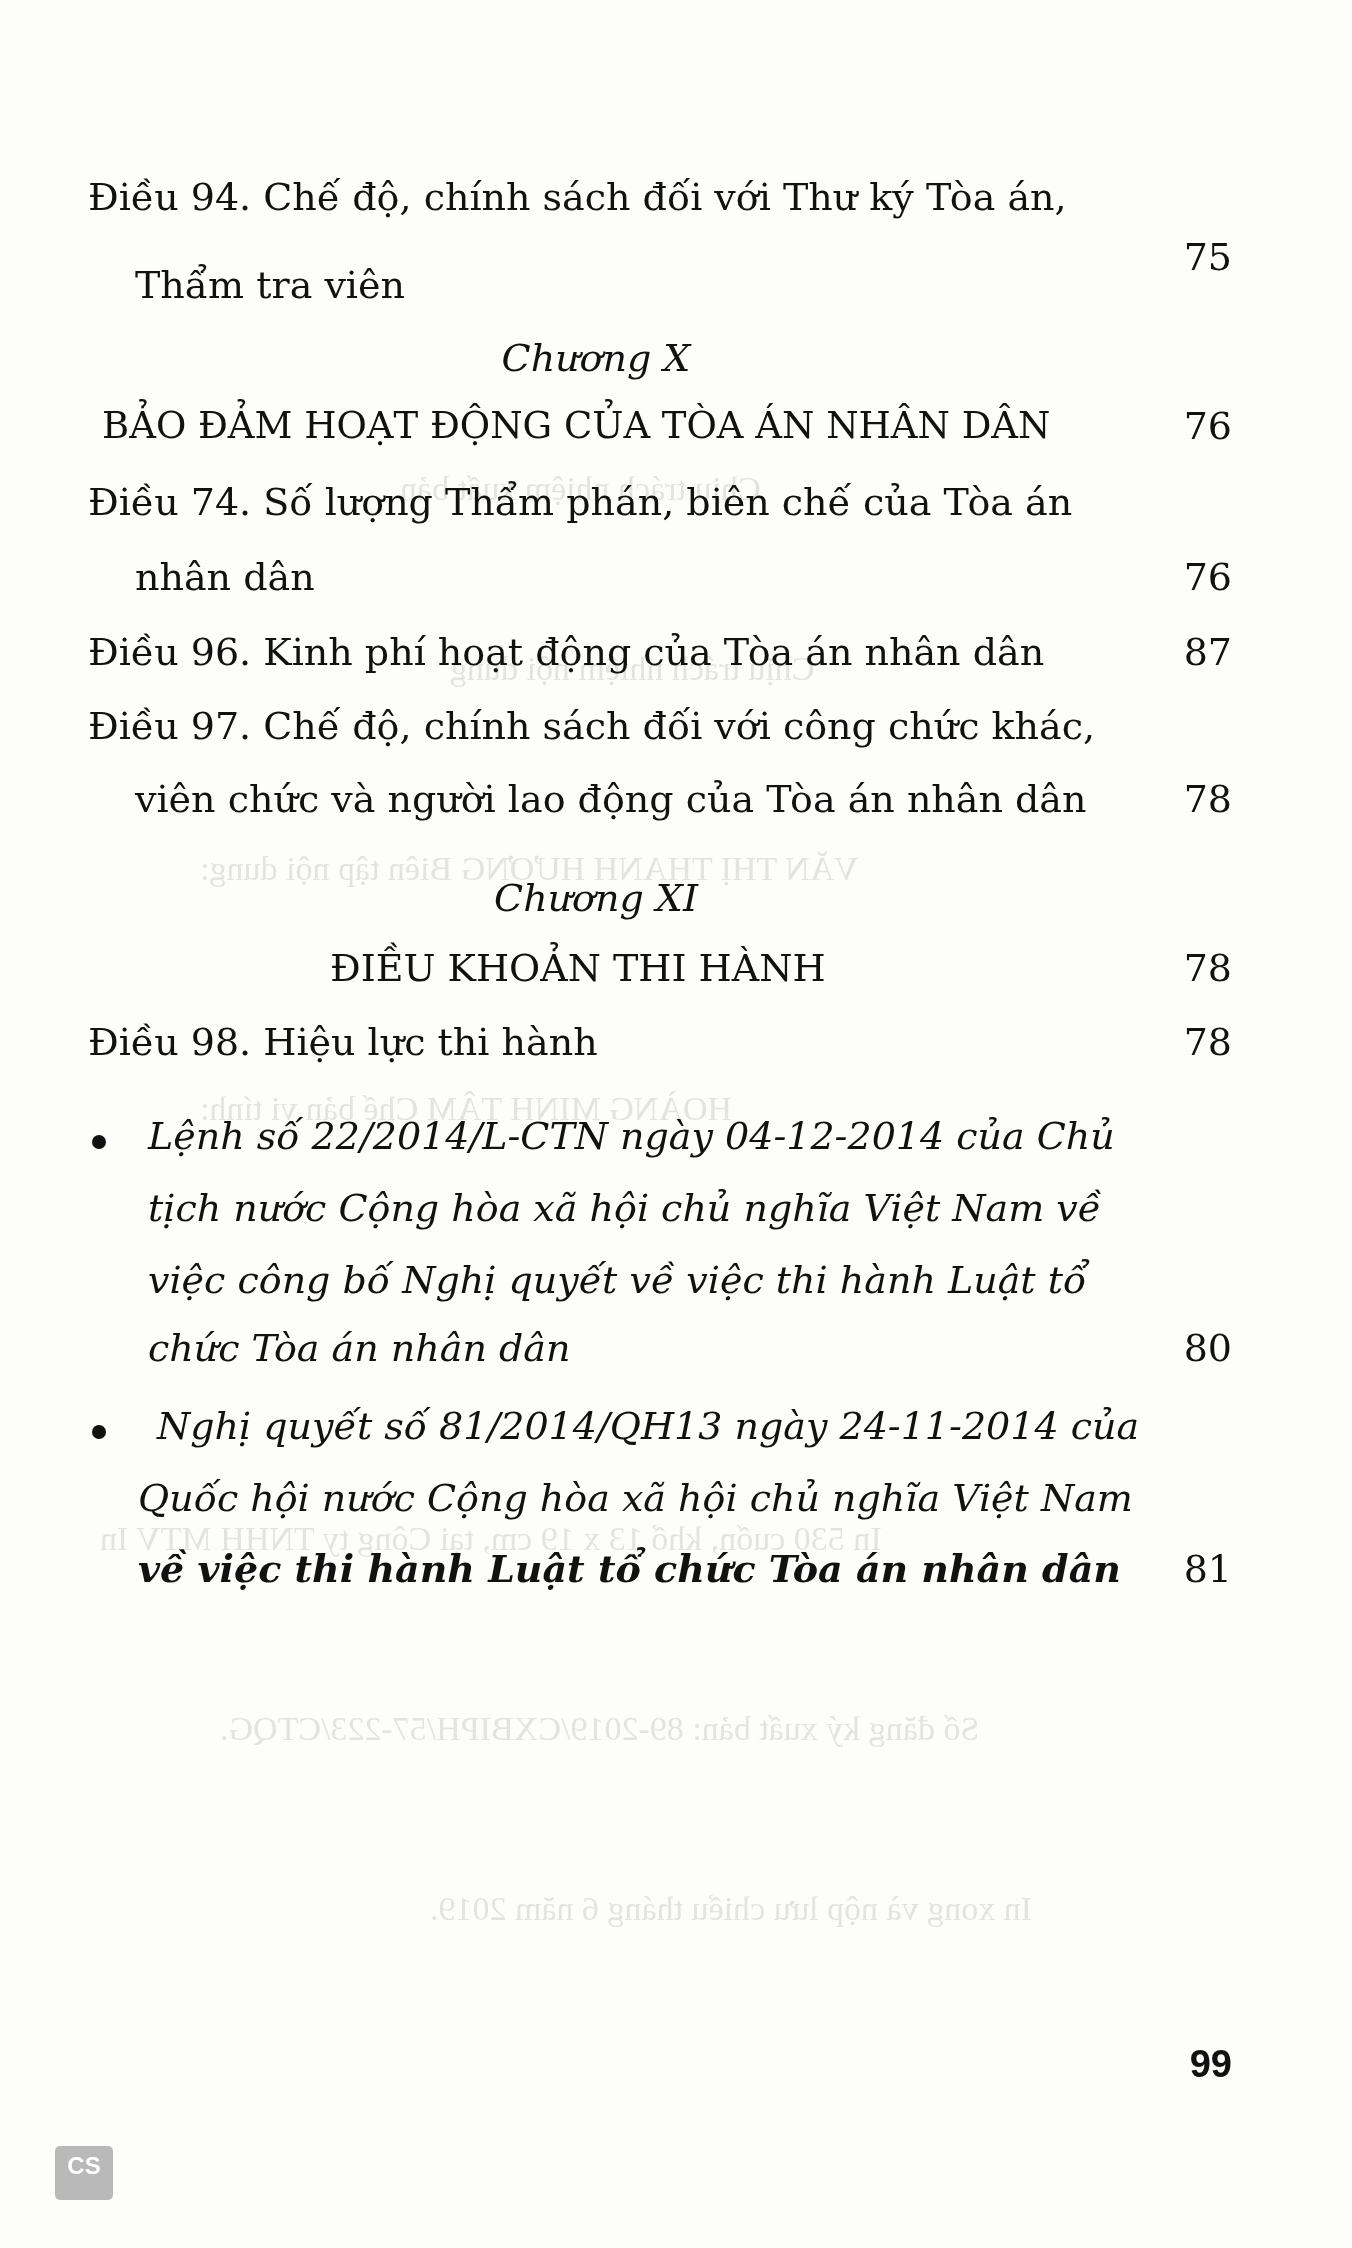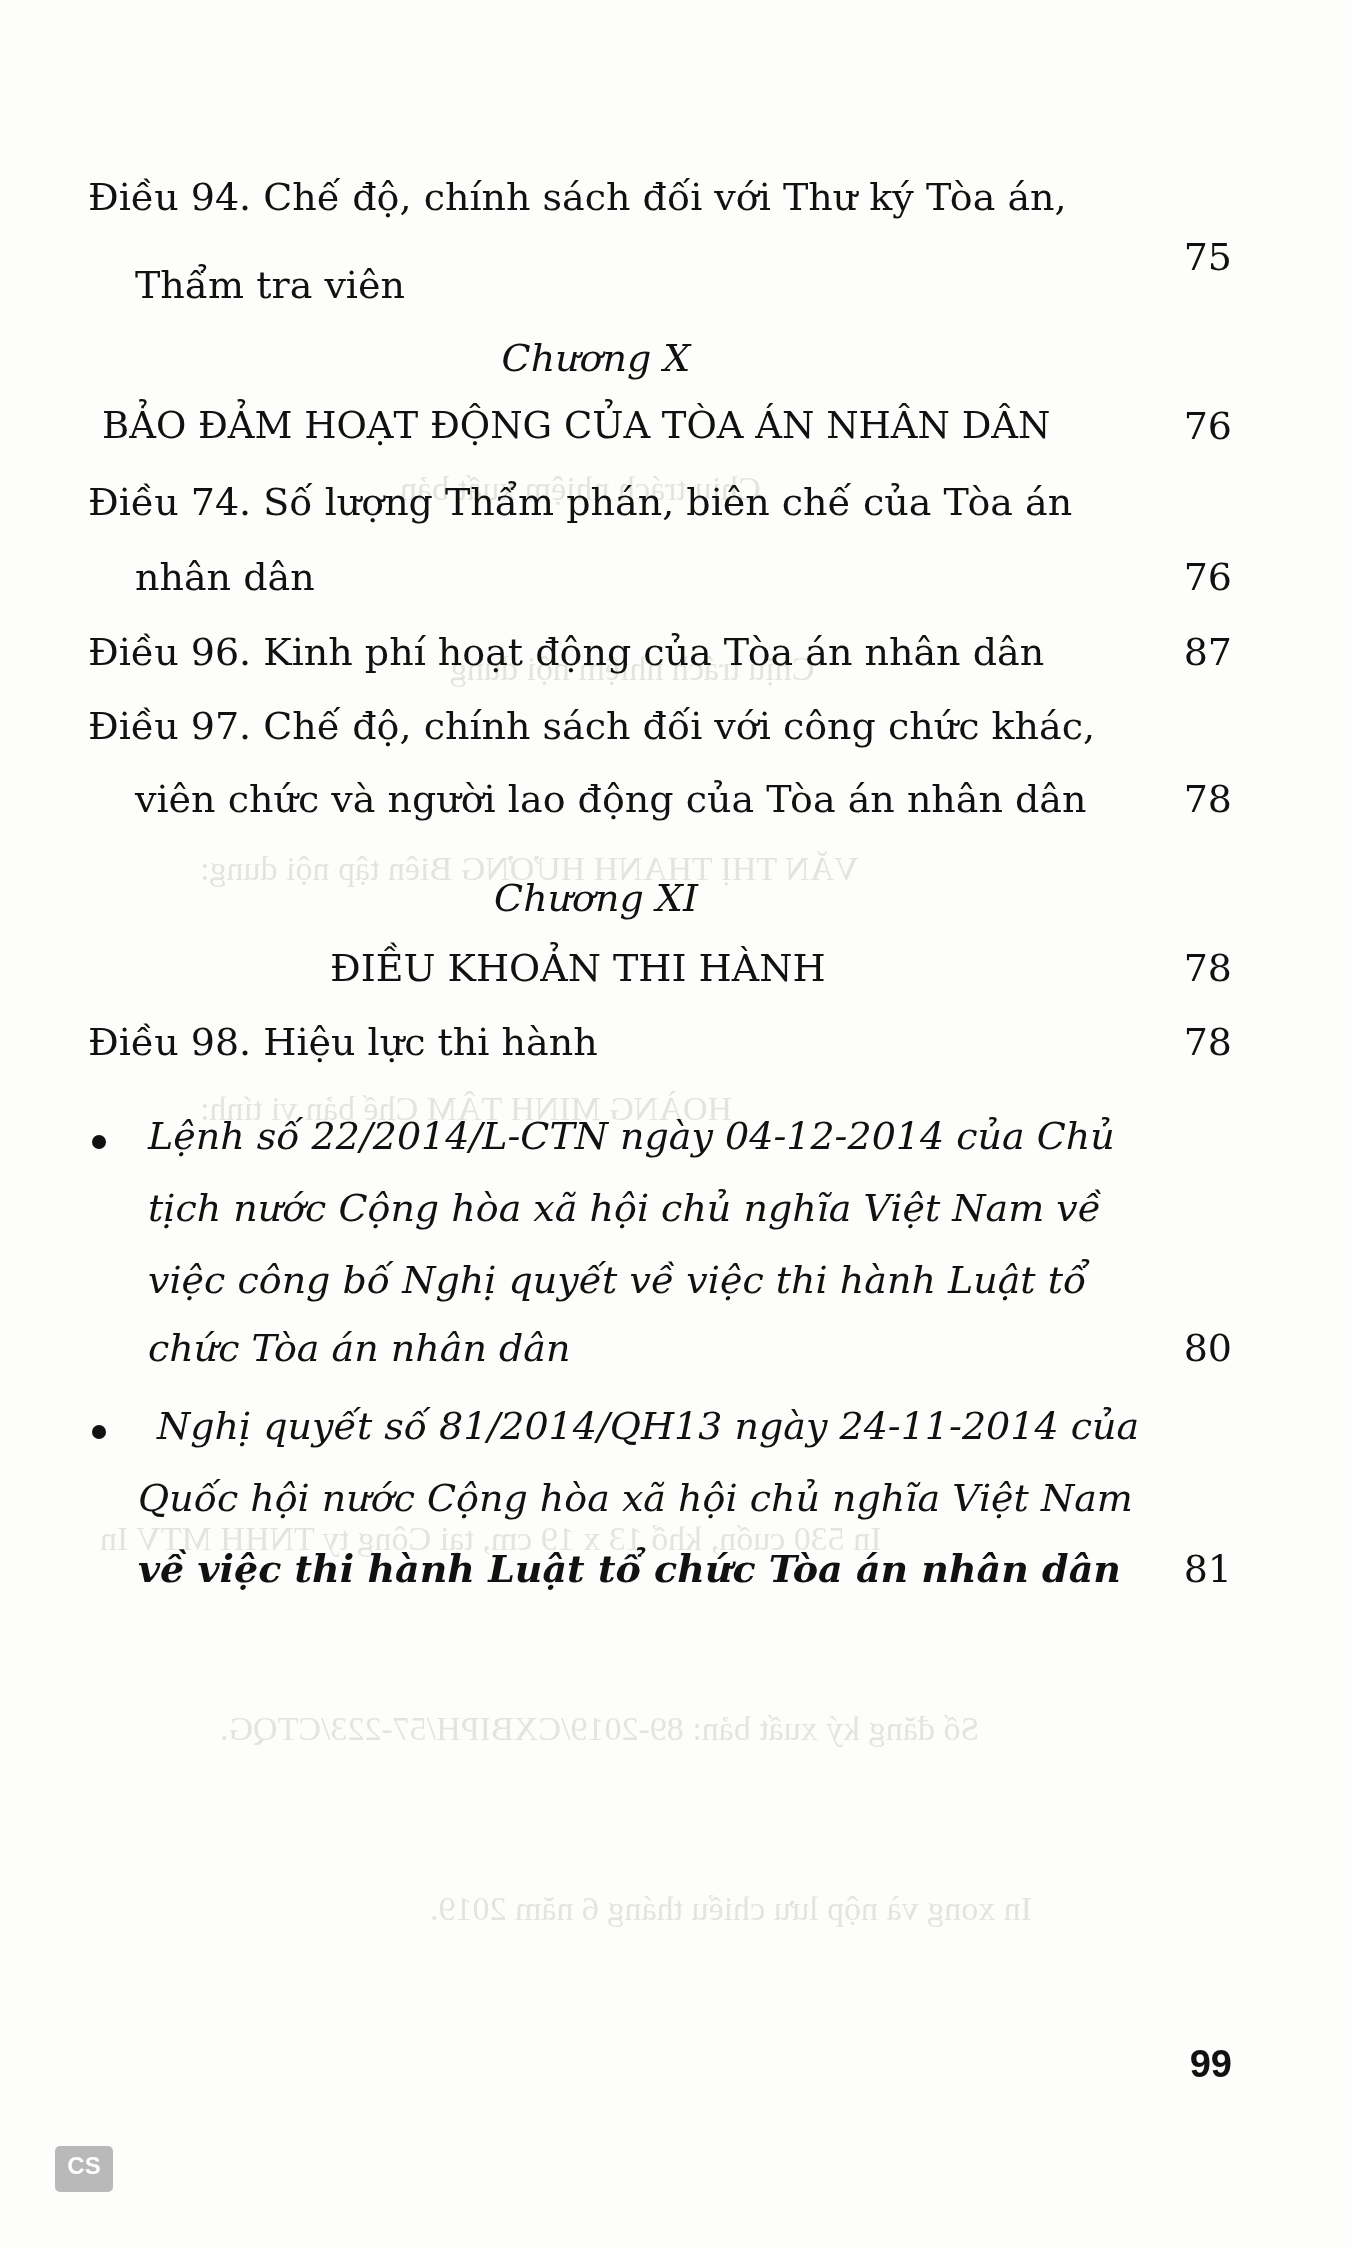--- a/index.html
+++ b/index.html
@@ -5,21 +5,21 @@
   html, body { margin:0; padding:0; }
   body { width:1352px; height:2248px; background:#fdfdfb; position:relative; overflow:hidden;
          font-family:"DejaVu Serif","Liberation Serif",serif; color:#111; }
   .ghost { position:absolute; color:#cfcfcb; font-family:"Liberation Serif",serif; font-size:34px; white-space:nowrap; opacity:0.55; transform:scaleX(-1); }
   .line { position:absolute; font-size:38px; line-height:1; white-space:nowrap; transform:translateY(-80%); }
   .num { position:absolute; right:120px; font-size:38px; line-height:1; transform:translateY(-80%); }
   .it { font-style:italic; }
   .center { left:0; width:1352px; text-align:center; }
   .bullet { position:absolute; width:14px; height:14px; border-radius:50%; background:#111; left:92px; }
   .cs { position:absolute; left:55px; top:2146px; display:flex; align-items:center; gap:14px; }
-  .cs-logo { width:58px; height:46px; border-radius:5px; background:#b9b9b9; color:#fff; font-family:"Liberation Sans",sans-serif; font-weight:bold; font-size:24px; display:flex; align-items:flex-start; justify-content:center; padding-top:6px; box-sizing:border-box; position:relative; }
+  .cs-logo { width:58px; height:54px; border-radius:5px; background:#b9b9b9; color:#fff; font-family:"Liberation Sans",sans-serif; font-weight:bold; font-size:24px; display:flex; align-items:flex-start; justify-content:center; padding-top:6px; box-sizing:border-box; position:relative; }
   .cs-text { font-family:"Liberation Sans",sans-serif; font-size:46px; color:#b5b5b5; }
 </style>
 </head>
 <body>
 
 <div class="ghost" style="left:400px;top:470px;">Chịu trách nhiệm xuất bản</div>
 <div class="ghost" style="left:450px;top:650px;">Chịu trách nhiệm nội dung</div>
 <div class="ghost" style="left:200px;top:850px;">VĂN THỊ THANH HƯƠNG   Biên tập nội dung:</div>
 <div class="ghost" style="left:200px;top:1090px;">HOÀNG MINH TÂM   Chế bản vi tính:</div>
 <div class="ghost" style="left:100px;top:1520px;">In 530 cuốn, khổ 13 x 19 cm, tại Công ty TNHH MTV In</div>

